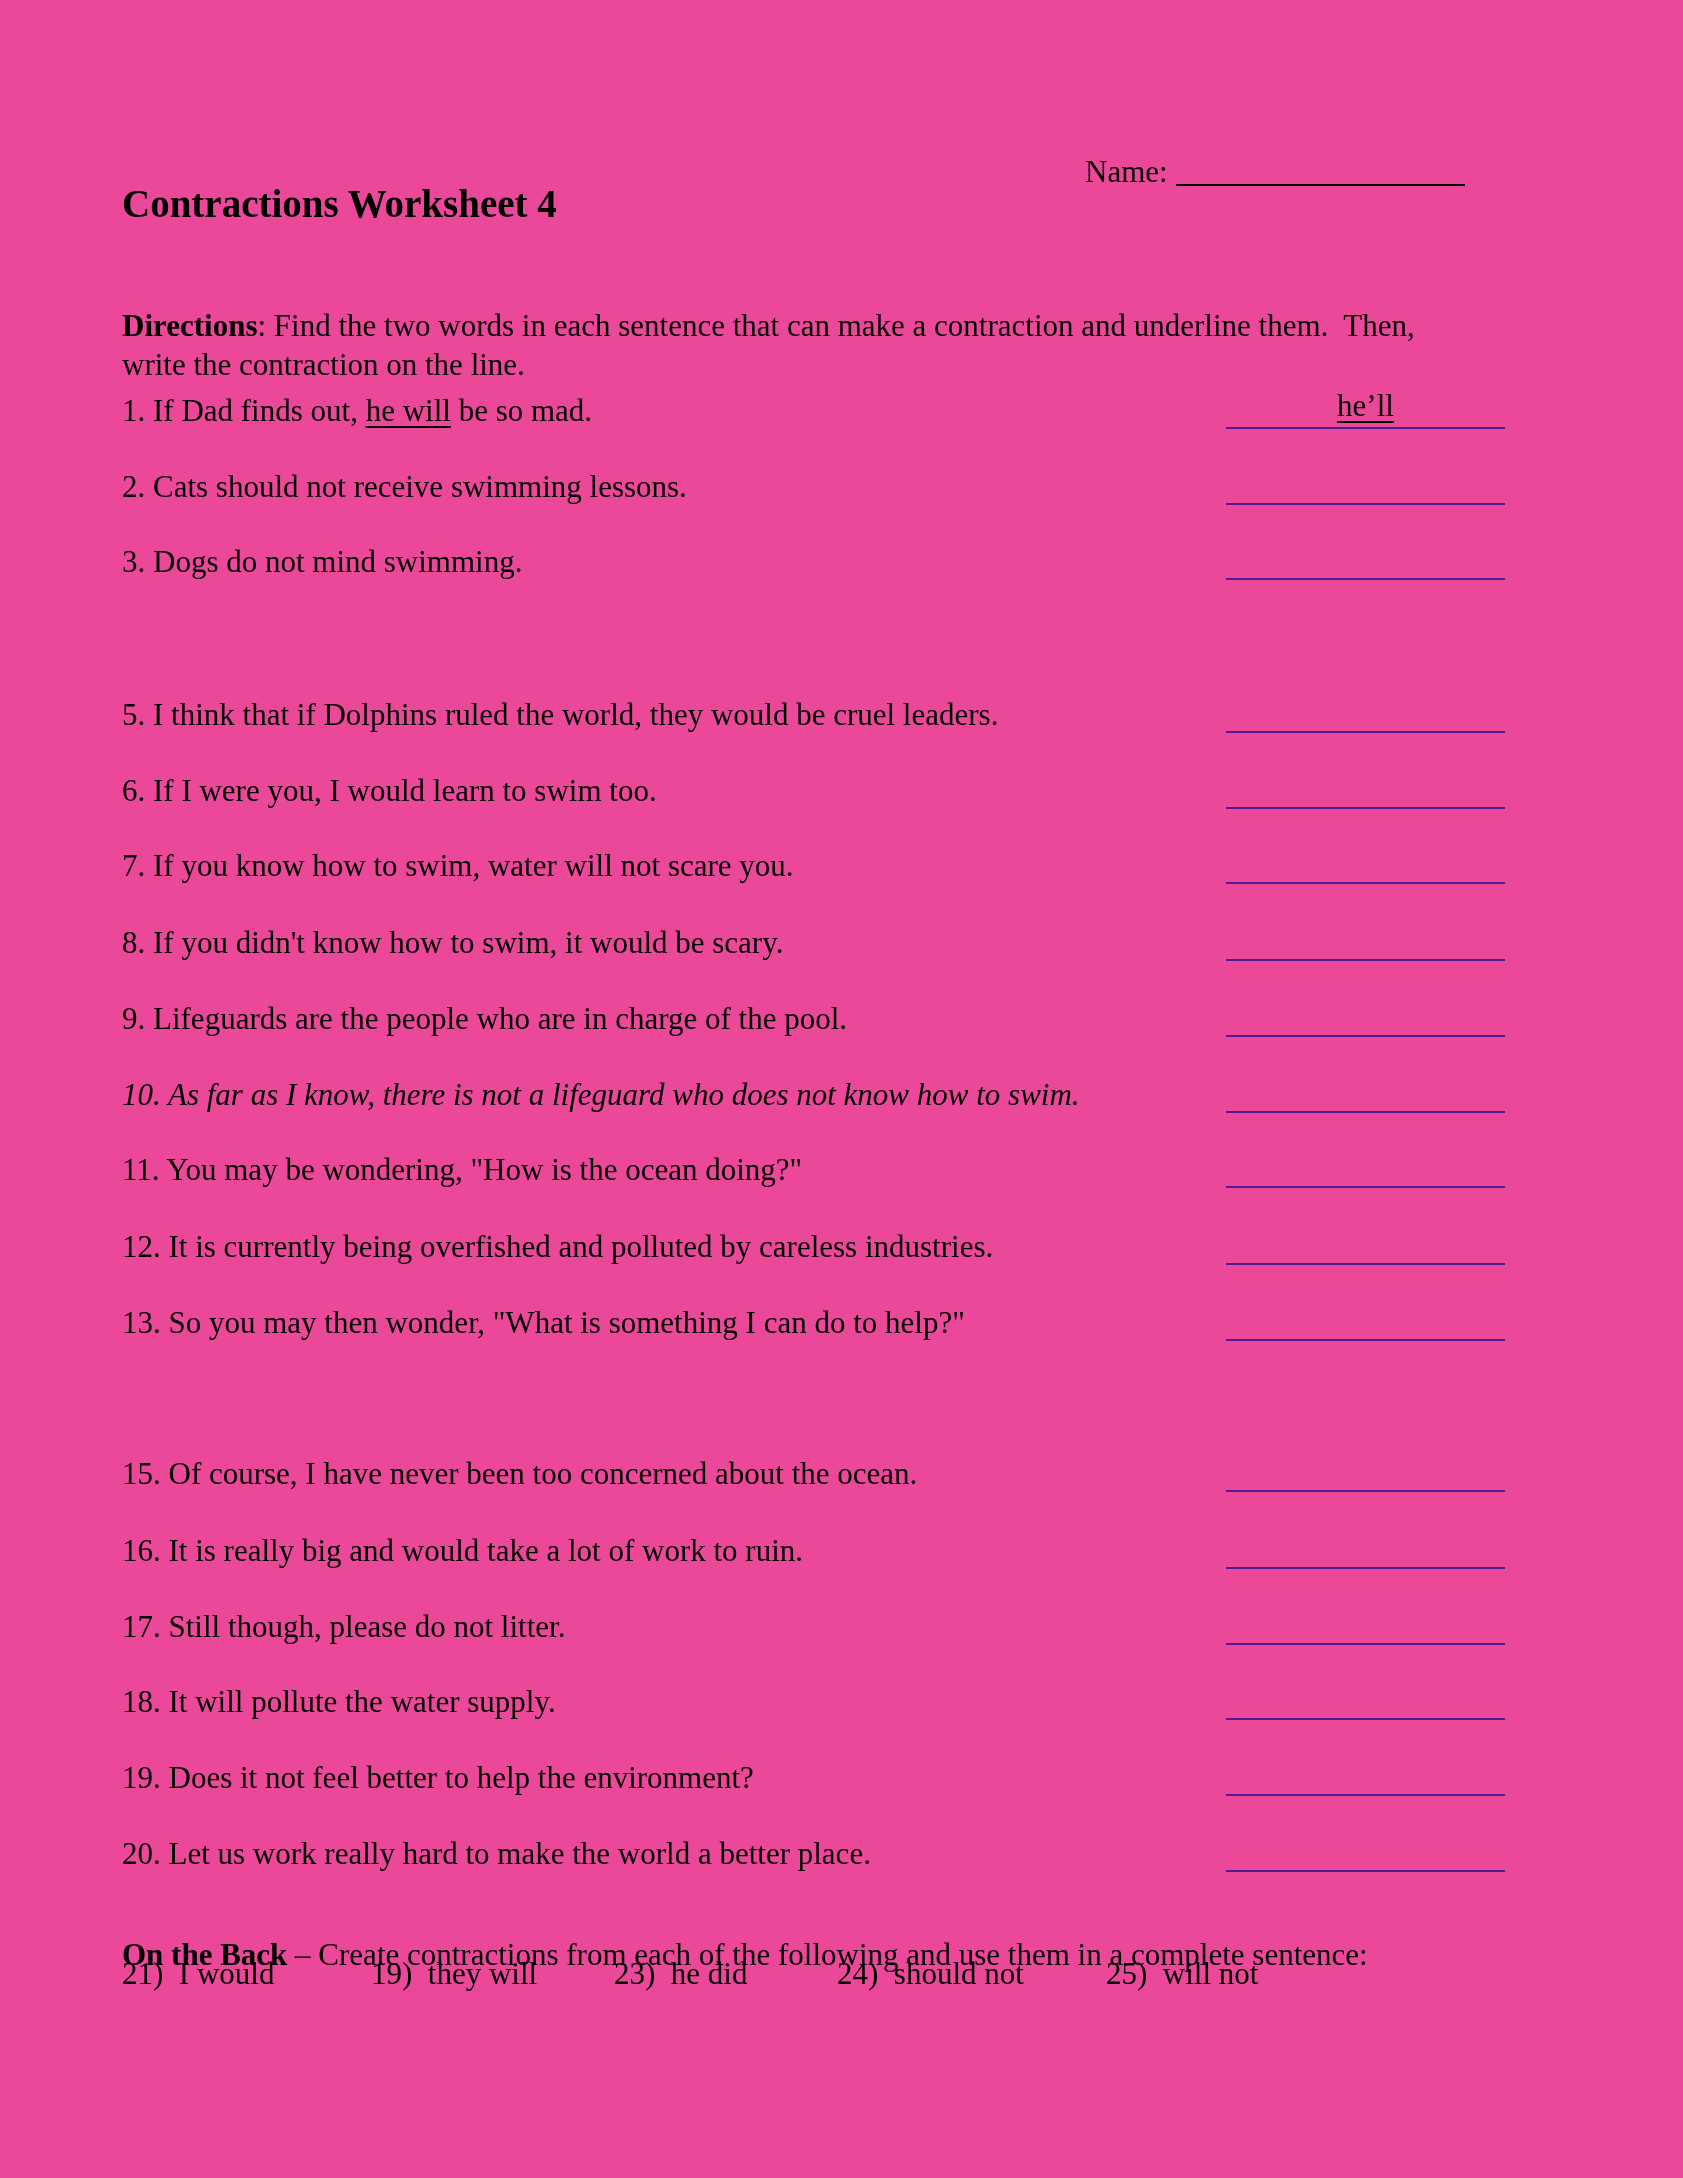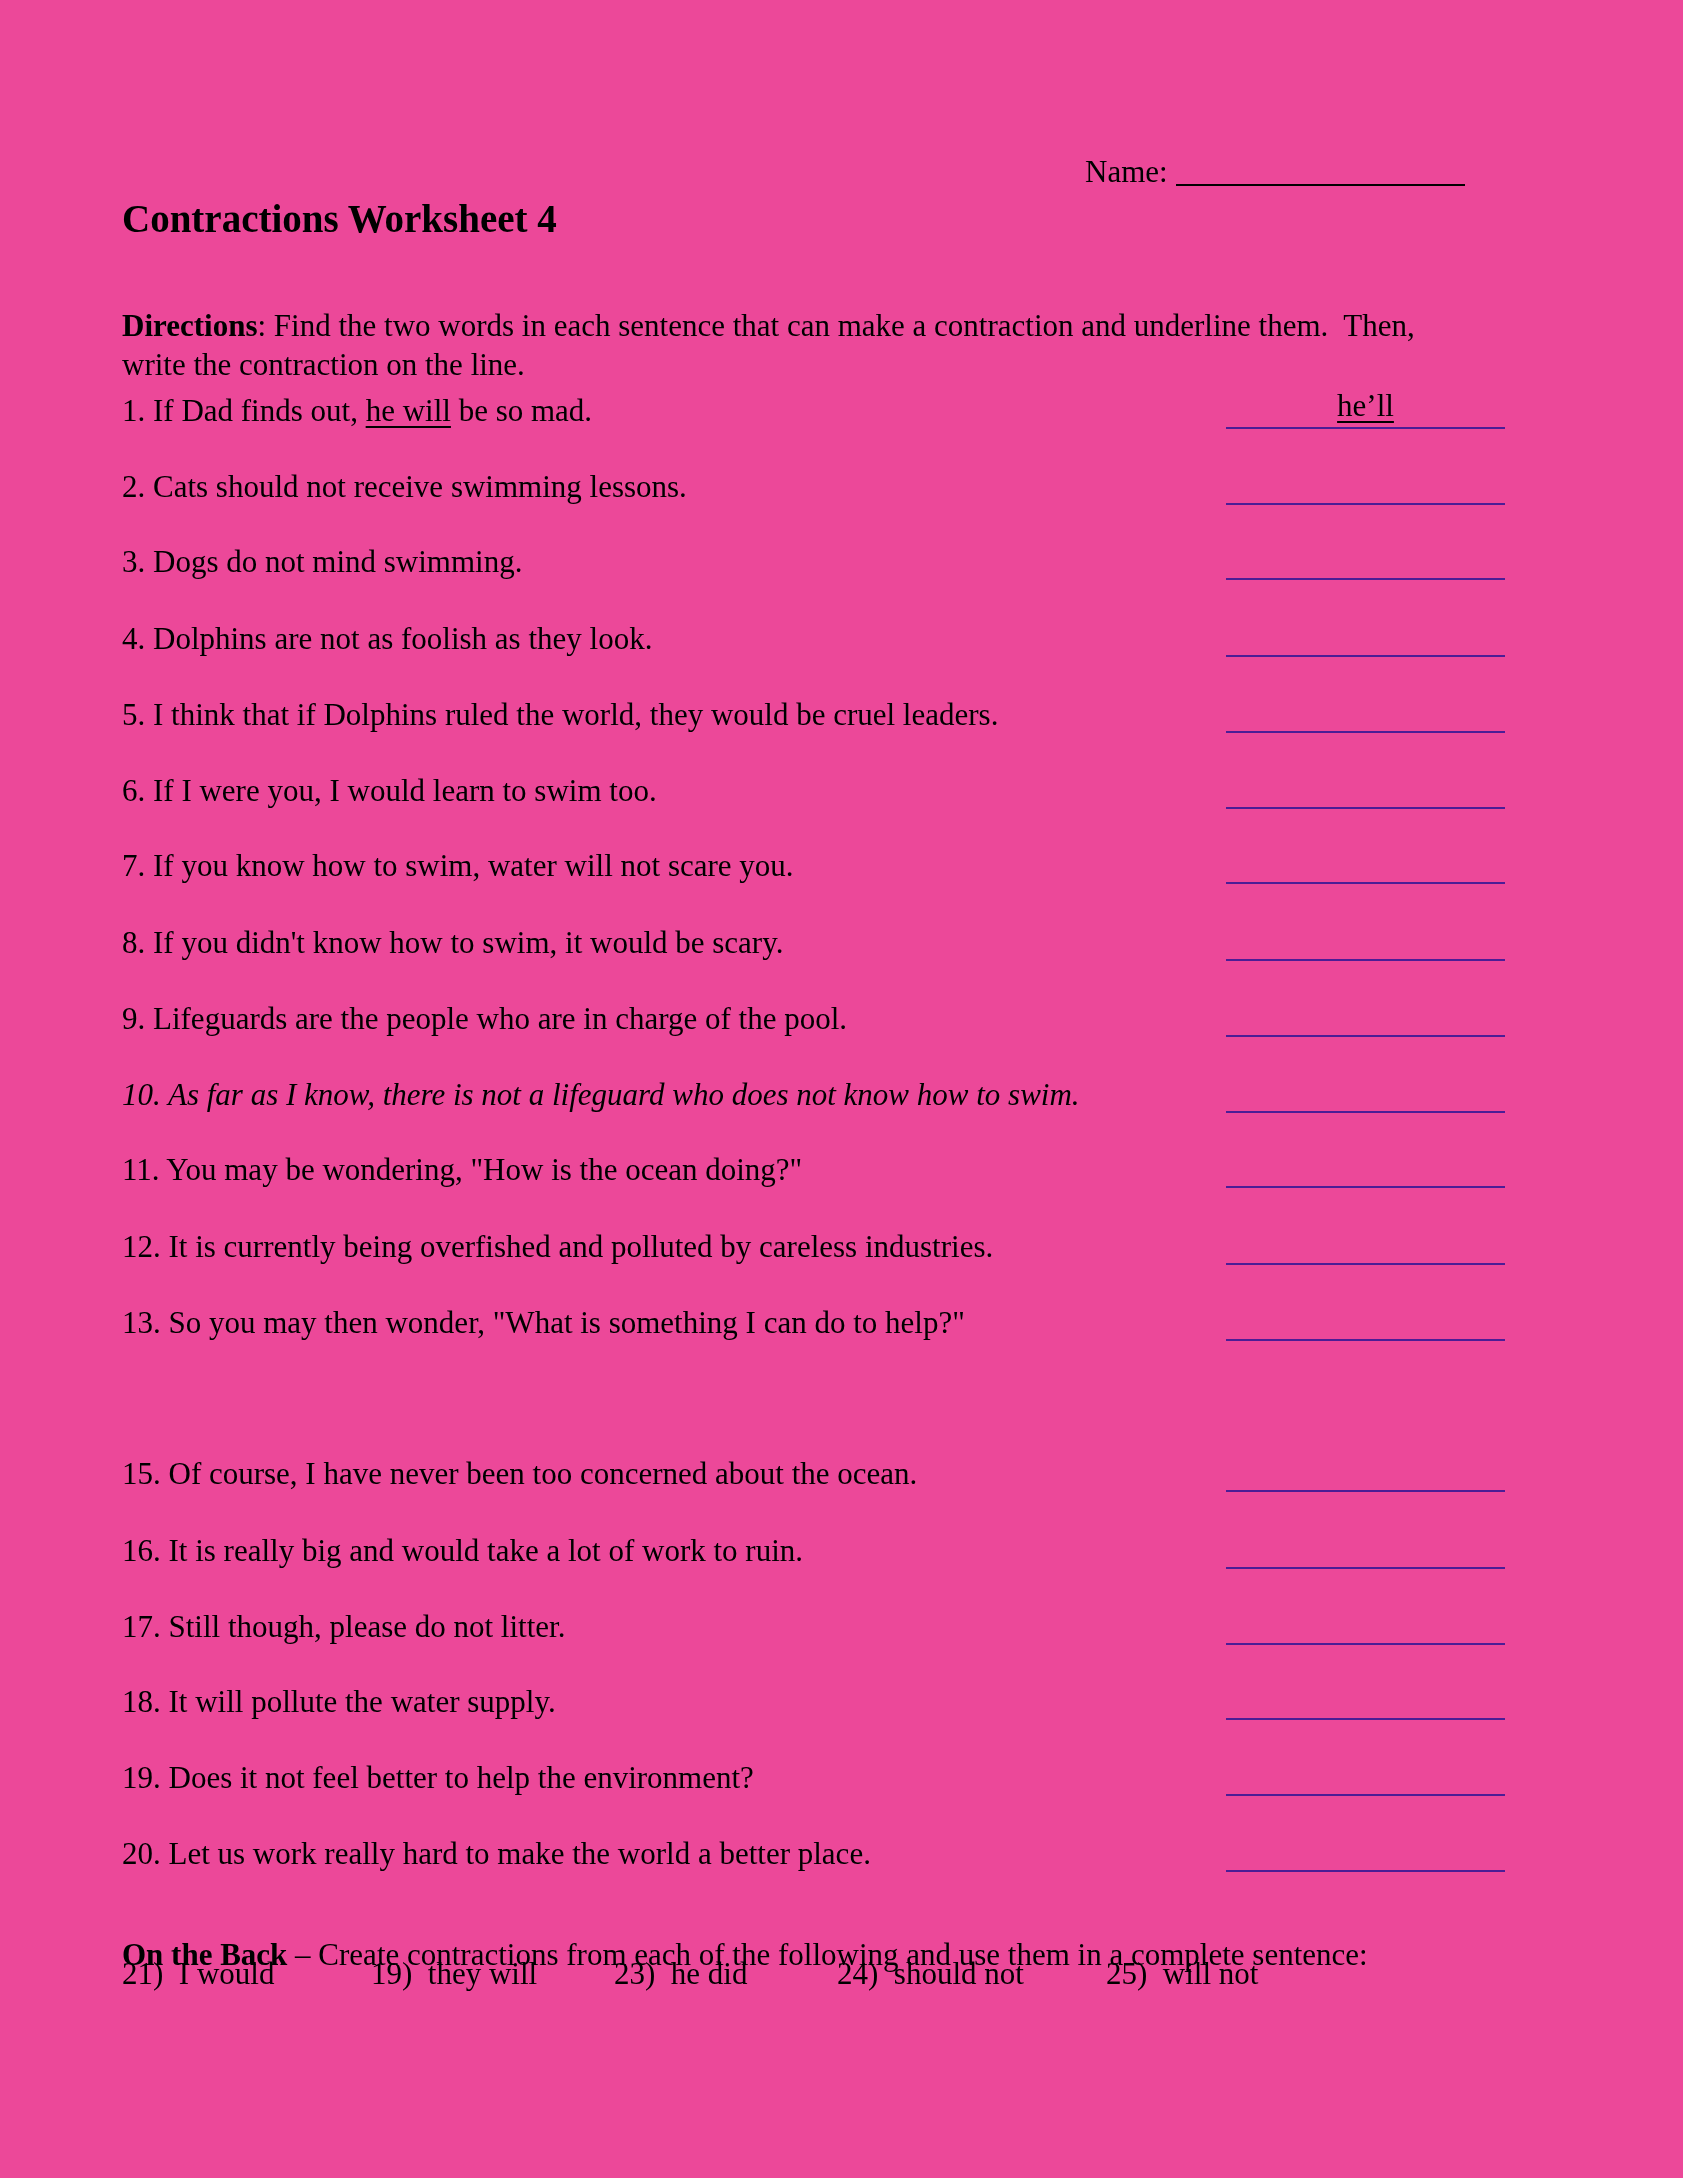--- a/index.html
+++ b/index.html
@@ -16,21 +16,21 @@
   .name-row{
     position:absolute;left:1085px;top:154px;
     line-height:36px;white-space:nowrap;
   }
   .name-line{
     display:inline-block;width:289px;height:30px;
     border-bottom:2px solid #000;
     vertical-align:-4px;margin-left:8px;
   }
   .page-title{
-    position:absolute;left:122px;top:196px;
+    position:absolute;left:122px;top:181px;
     margin:0;font-size:39px;line-height:45px;font-weight:700;
     white-space:nowrap;
   }
   .directions{
     position:absolute;left:122px;top:275px;width:1544px;
     line-height:39px;white-space:pre-wrap;
   }
   .bold{font-weight:700;text-align:right;}
   .items{
     position:absolute;left:122px;top:393px;width:1561px;height:1530px;
@@ -83,24 +83,20 @@
       <div class="item-row" style="top: 0px;">
     <span class="item-text"><span>1.</span> <span>If Dad finds out, </span><span class="und">he will</span><span> be so mad.</span></span>
     <span class="answer-line"><span class="answer">he’ll</span></span>
   </div>
       <div class="item-row" style="top: 76px;">
     <span class="item-text"><span>2.</span> <span>Cats should not receive swimming lessons.</span><span class="und"></span><span></span></span>
     <span class="answer-line"><span class="answer"></span></span>
   </div>
       <div class="item-row" style="top: 151px;">
     <span class="item-text"><span>3.</span> <span>Dogs do not mind swimming.</span><span class="und"></span><span></span></span>
-    <span class="answer-line"><span class="answer"></span></span>
-  </div>
-      <div class="item-row" style="top: 228px;">
-    <span class="item-text"><span>4.</span> <span>Dolphins are not as foolish as they look.</span><span class="und"></span><span></span></span>
     <span class="answer-line"><span class="answer"></span></span>
   </div>
       <div class="item-row" style="top: 304px;">
     <span class="item-text"><span>5.</span> <span>I think that if Dolphins ruled the world, they would be cruel leaders.</span><span class="und"></span><span></span></span>
     <span class="answer-line"><span class="answer"></span></span>
   </div>
       <div class="item-row" style="top: 380px;">
     <span class="item-text"><span>6.</span> <span>If I were you, I would learn to swim too.</span><span class="und"></span><span></span></span>
     <span class="answer-line"><span class="answer"></span></span>
   </div>

